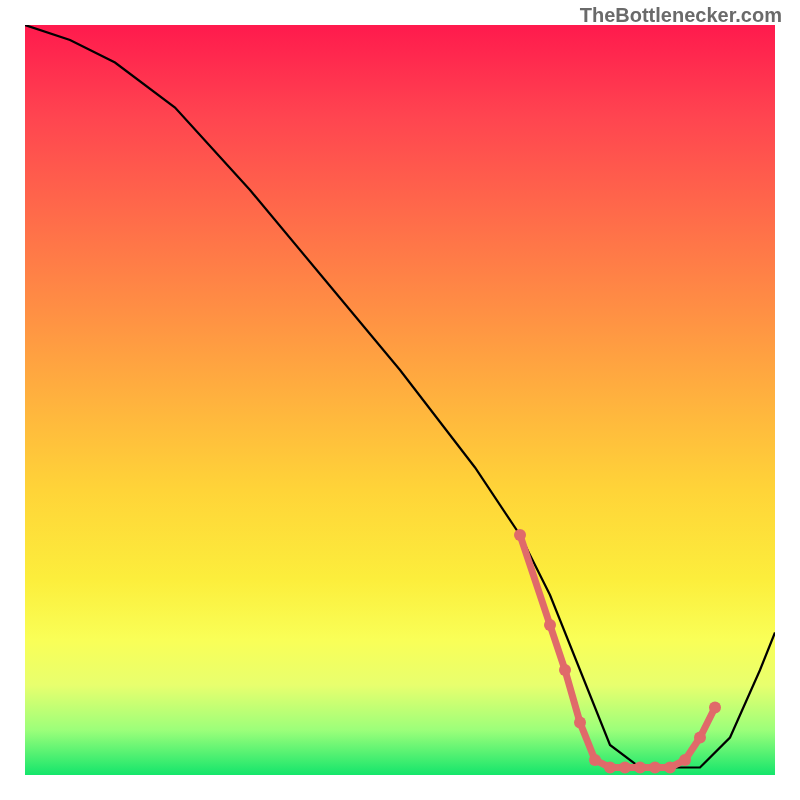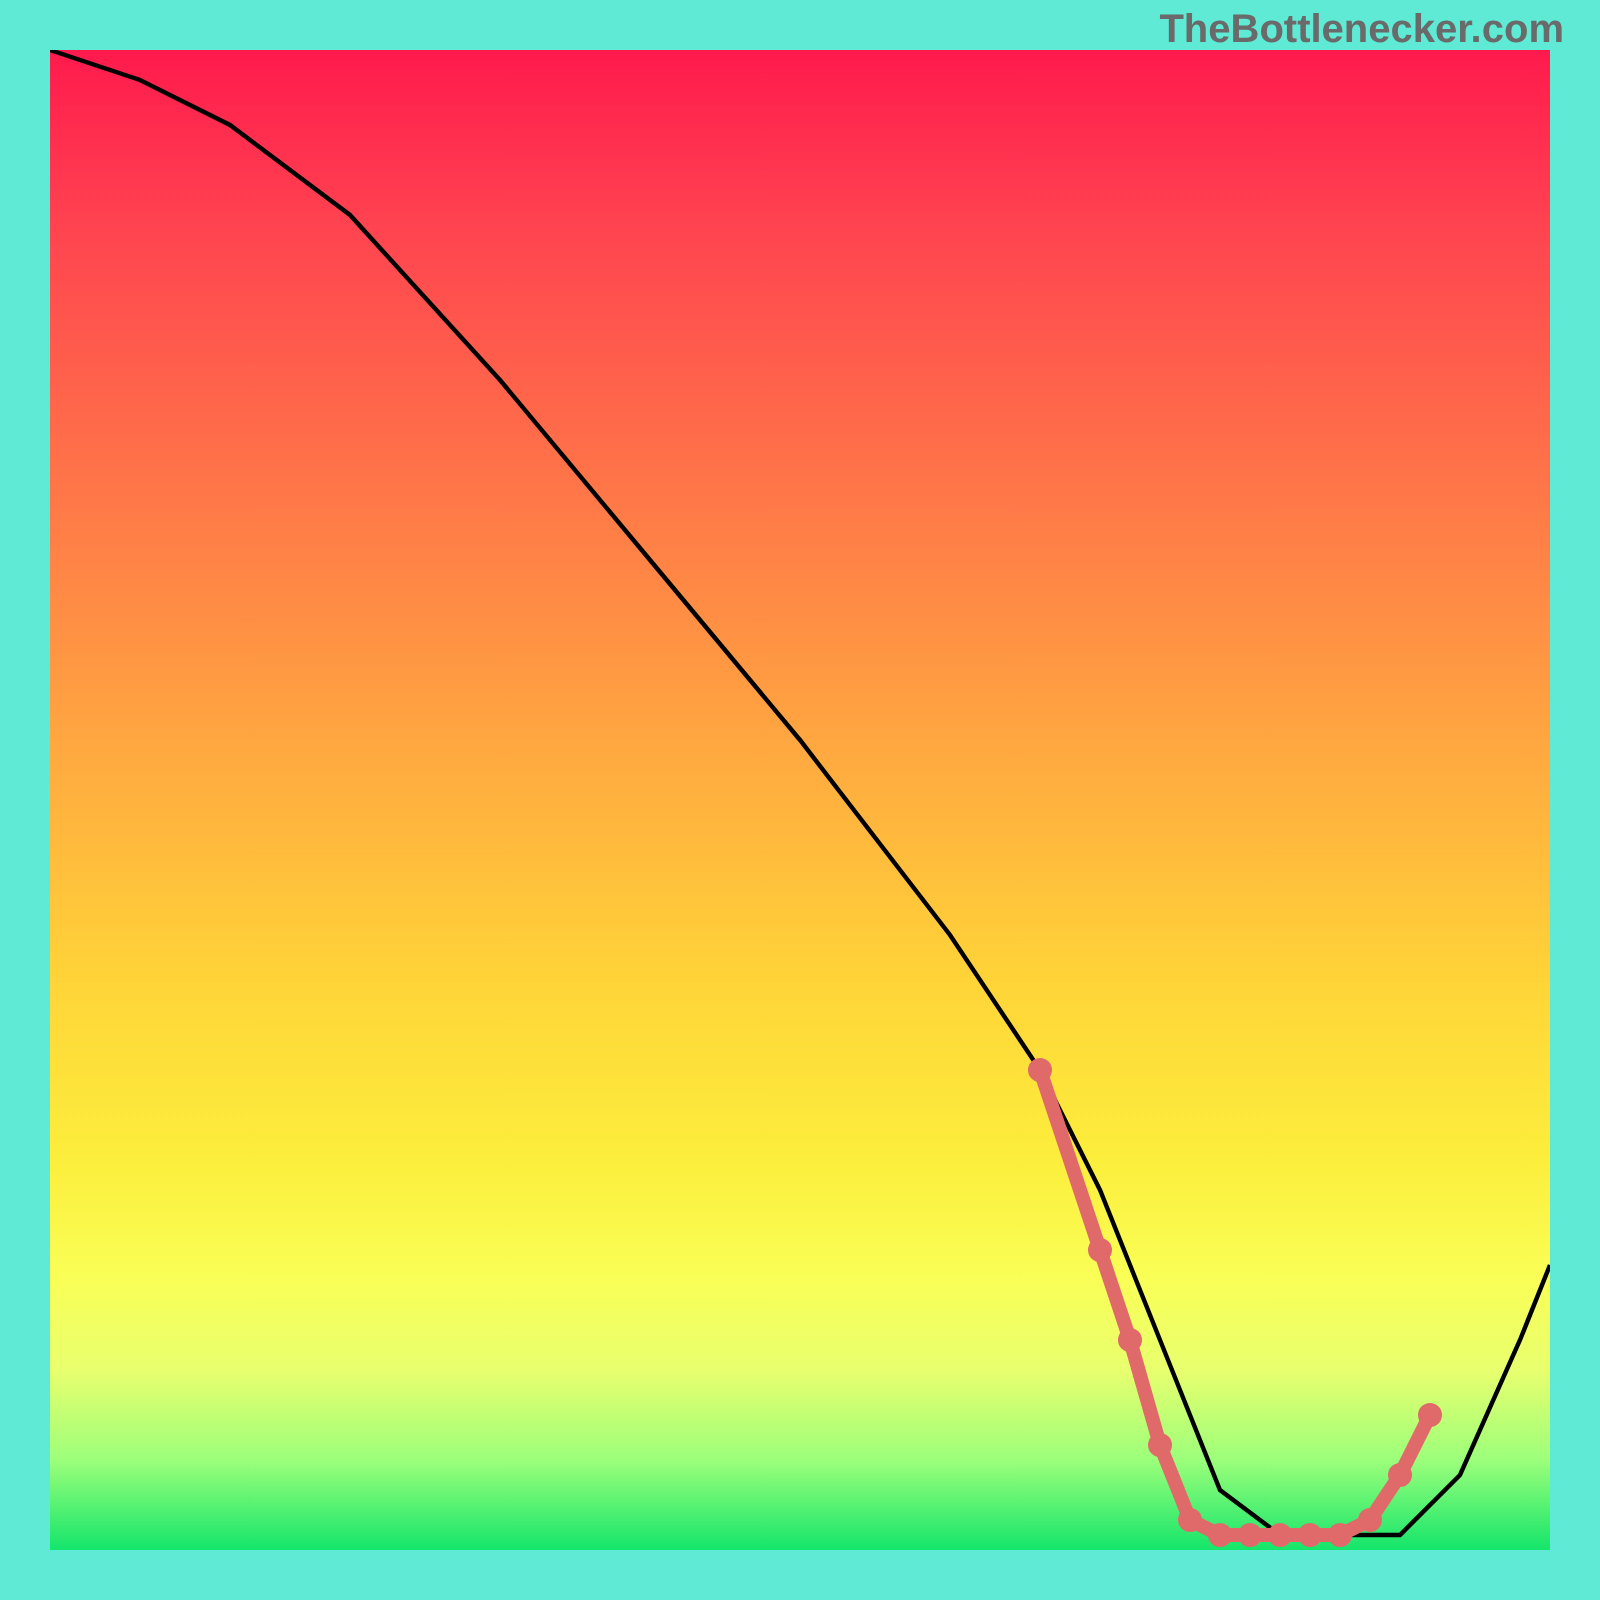--- a/index.html
+++ b/index.html
@@ -8,21 +8,21 @@
   background: #000;
   width: 800px;
   height: 800px;
   overflow: hidden;
   font-family: Arial, sans-serif;
 }
 .container {
   position: relative;
   width: 800px;
   height: 800px;
-  background: #5eead4;
+  background: #ffffff;
 }
 .watermark {
   position: absolute;
   top: 4px;
   right: 18px;
   color: #6a6a6a;
   font-size: 20px;
   font-weight: bold;
   z-index: 20;
 }

